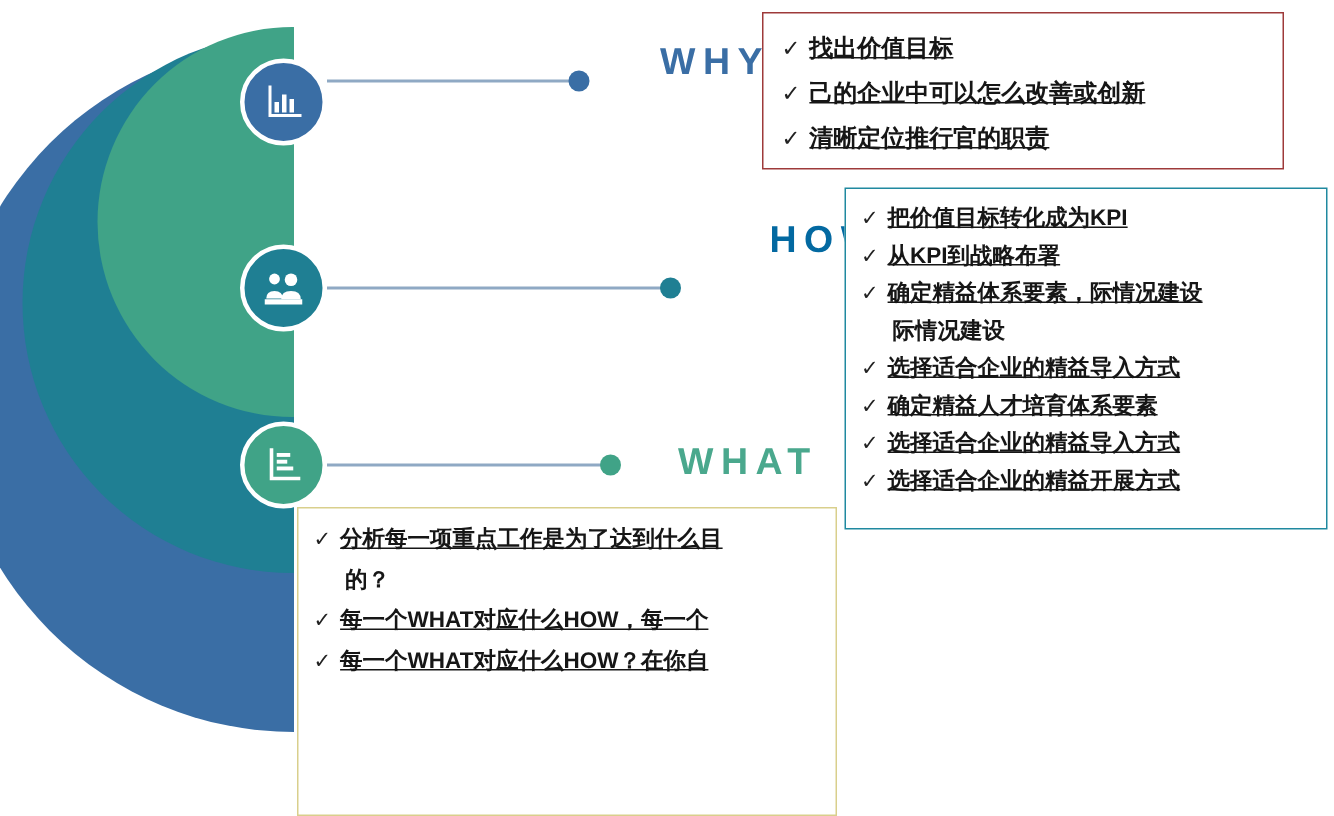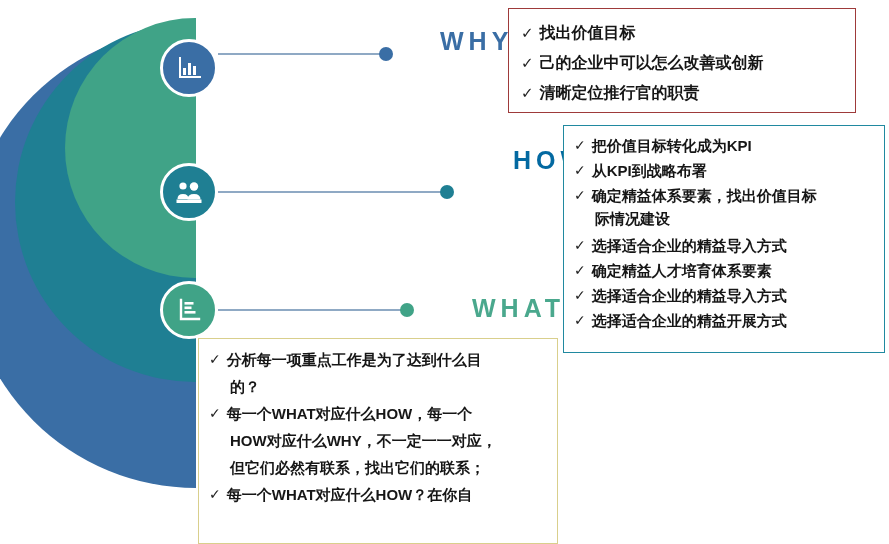--- a/index.html
+++ b/index.html
@@ -130,36 +130,37 @@
     font-weight: bold;
   }
   .tick {
     flex: 0 0 auto;
     color: #222;
     font-weight: normal;
     line-height: 1;
   }
   .btext {
     flex: 1 1 auto;
+    text-decoration: underline;
   }
   .cont {
     color: #161616;
     font-weight: bold;
   }
 
   
   .box-why { left: 508px; top: 8px; width: 348px; height: 105px; padding: 9px 10px 0 12px; }
   .box-why .bullet { font-size: 16px; line-height: 30px; }
   .box-why .tick { font-size: 15px; margin-right: 6px; line-height: 30px; }
 
   
   .box-how { left: 563px; top: 125px; width: 322px; height: 228px; padding: 7px 8px 0 10px; }
   .box-how .bullet { font-size: 15px; line-height: 25px; }
   .box-how .tick { font-size: 14px; margin-right: 6px; line-height: 25px; }
-  .box-how .cont { font-size: 15px; line-height: 25px; padding-left: 21px; font-family: Liberation Mono, monospace; }
+  .box-how .cont { font-size: 15px; line-height: 25px; padding-left: 21px; }
 
   
   .box-what { left: 198px; top: 338px; width: 360px; height: 206px; padding: 7px 8px 0 10px; }
   .box-what .bullet { font-size: 15px; line-height: 27px; }
   .box-what .tick { font-size: 14px; margin-right: 6px; line-height: 27px; }
   .box-what .cont { font-size: 15px; line-height: 27px; padding-left: 21px; }
 </style>
 </head>
 <body>
 
@@ -220,21 +221,21 @@
     <div class="bullet">
       <span class="tick">✓</span>
       <span class="btext">把价值目标转化成为KPI</span>
     </div>
     <div class="bullet">
       <span class="tick">✓</span>
       <span class="btext">从KPI到战略布署</span>
     </div>
     <div class="bullet">
       <span class="tick">✓</span>
-      <span class="btext">确定精益体系要素，找出价值目标</span>
+      <span class="btext">确定精益体系要素，际情况建设</span>
     </div>
     <div class="cont">际情况建设</div>
     <div class="bullet">
       <span class="tick">✓</span>
       <span class="btext">选择适合企业的精益导入方式</span>
     </div>
     <div class="bullet">
       <span class="tick">✓</span>
       <span class="btext">确定精益人才培育体系要素</span>
     </div>
@@ -253,33 +254,31 @@
       <svg width="26" height="28" viewBox="0 0 26 28">
         <path d="M5 4 L5 23 L23 23" stroke="#ffffff" stroke-width="2.4" fill="none" stroke-linecap="square"></path>
         <rect x="8.5" y="6" width="9" height="2.6" fill="#ffffff"></rect>
         <rect x="8.5" y="10.5" width="7" height="2.6" fill="#ffffff"></rect>
         <rect x="8.5" y="15" width="11" height="2.6" fill="#ffffff"></rect>
       </svg>
     </span>
   </div>
   <div class="connector" style="left:218px; top:309px; width:186px;"></div>
   <div class="conn-dot dot-what" style="left:400px; top:303px;"></div>
-  <div class="step-label lbl-what" style="left:472px; top:294px;">WHAT</div>
+  <div class="step-label lbl-what" style="left:452px; top:294px;">WHAT</div>
 
   <div class="box box-what">
     <div class="bullet">
       <span class="tick">✓</span>
       <span class="btext">分析每一项重点工作是为了达到什么目</span>
     </div>
     <div class="cont">的？</div>
     <div class="bullet">
       <span class="tick">✓</span>
       <span class="btext">每一个WHAT对应什么HOW，每一个</span>
     </div>
-    <div class="cont" style="white-space: pre-line;">HOW对应什么WHY，不一定一一对应，
-但它们必然有联系，找出它们的联系；</div>
     <div class="bullet">
       <span class="tick">✓</span>
       <span class="btext">每一个WHAT对应什么HOW？在你自</span>
     </div>
   </div>
 
 </div>
 
 </body></html>

